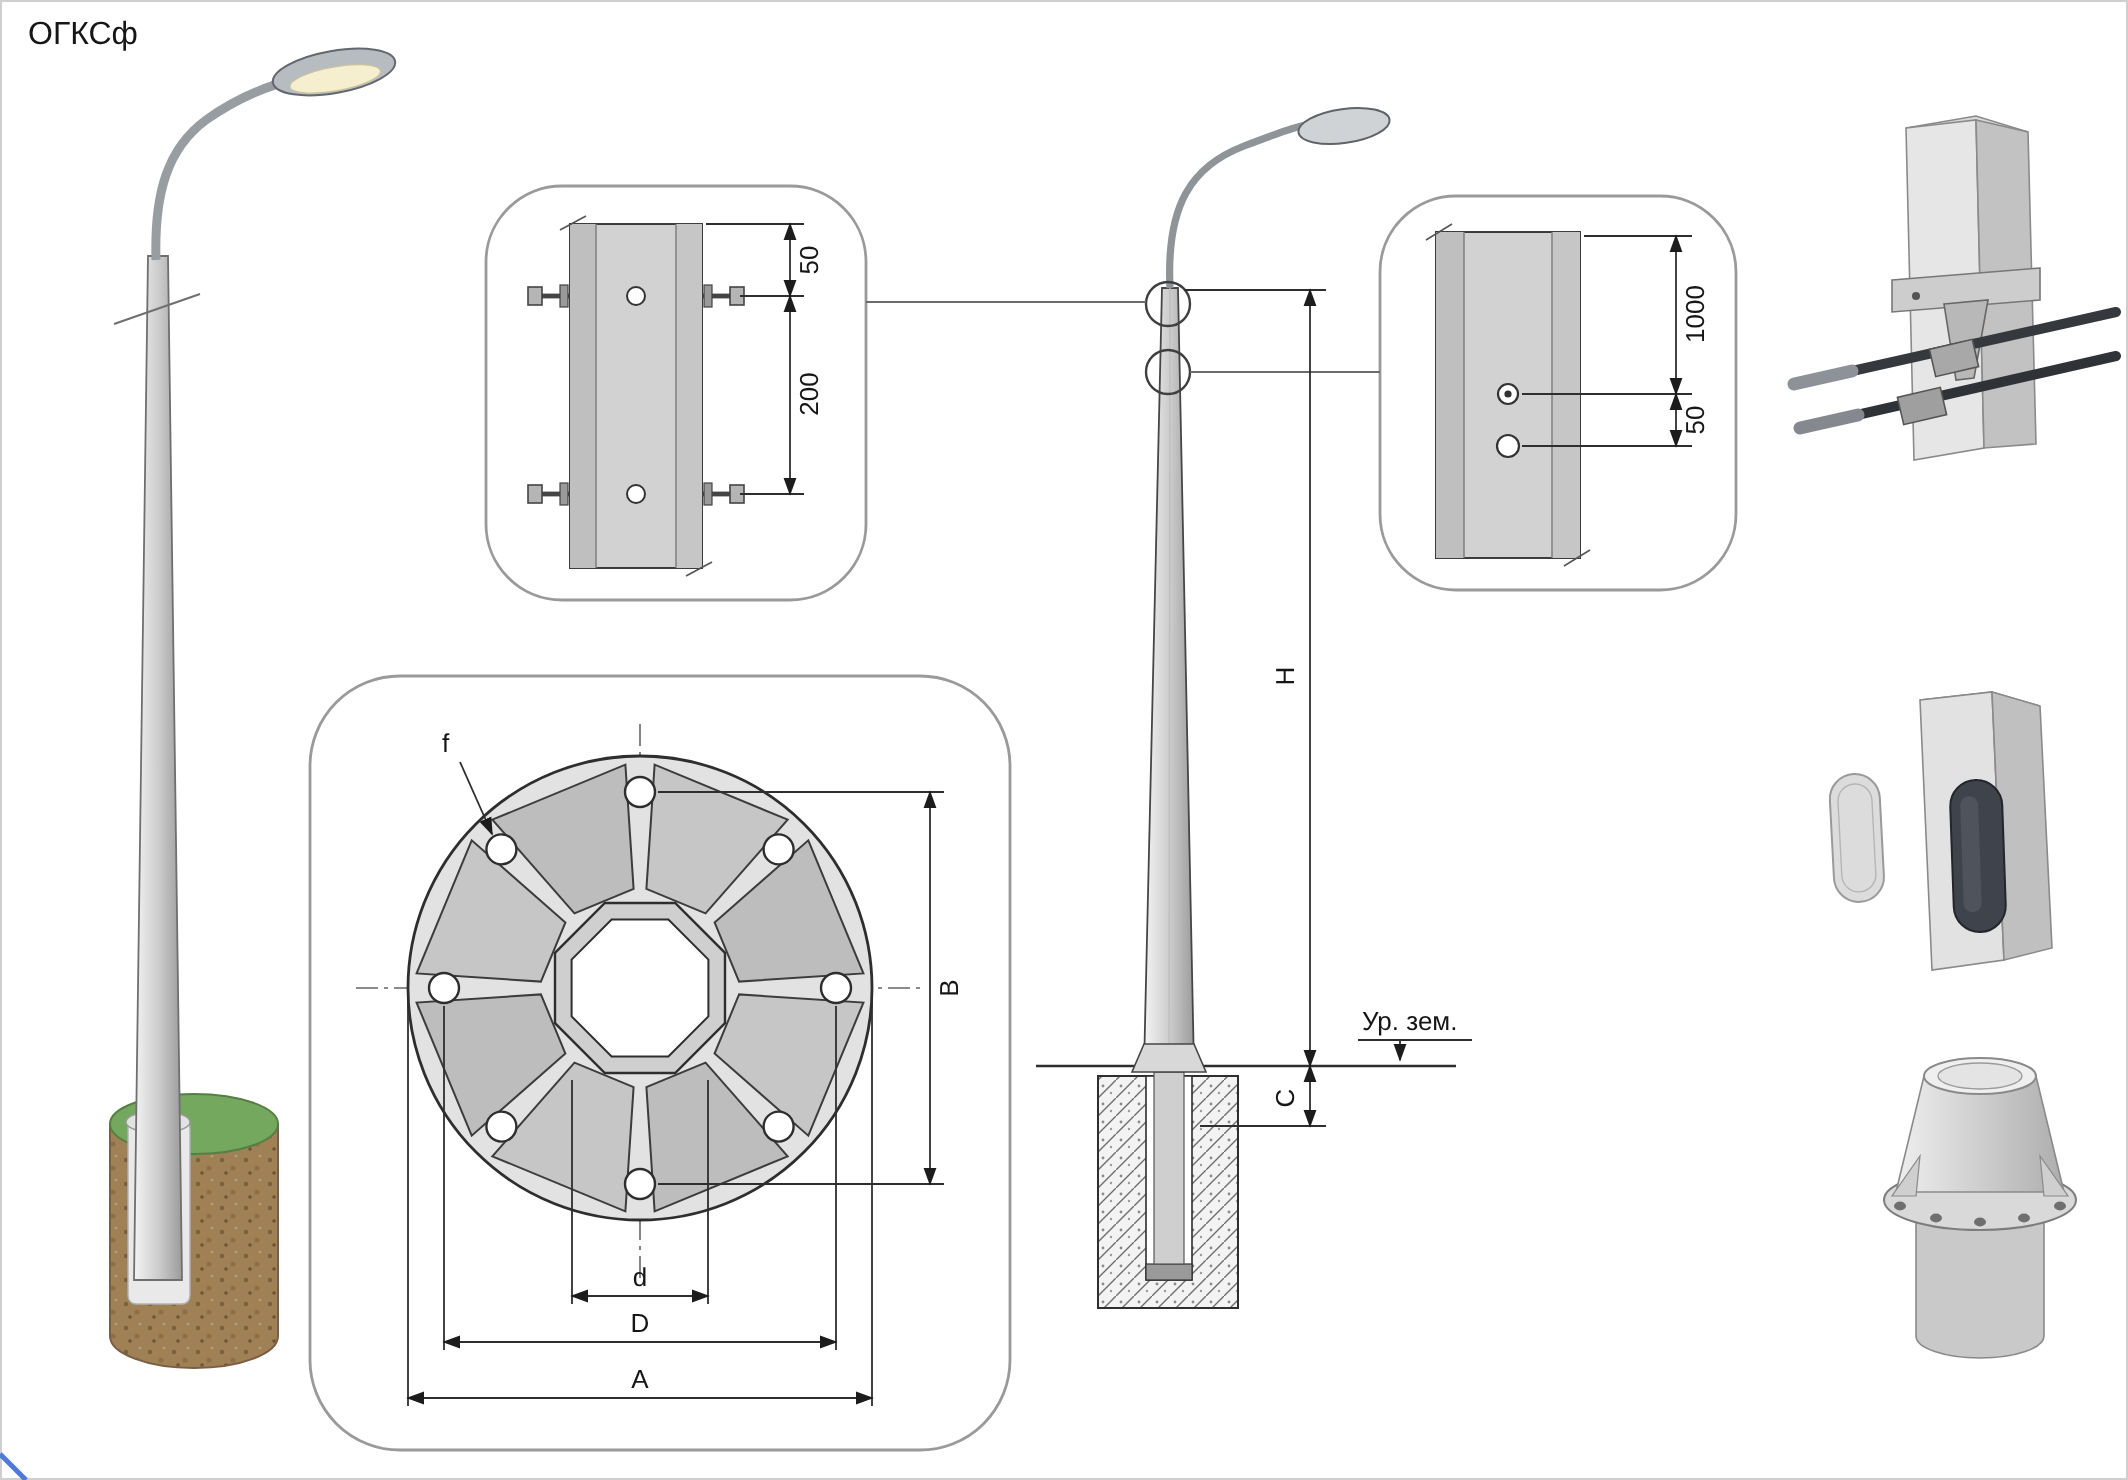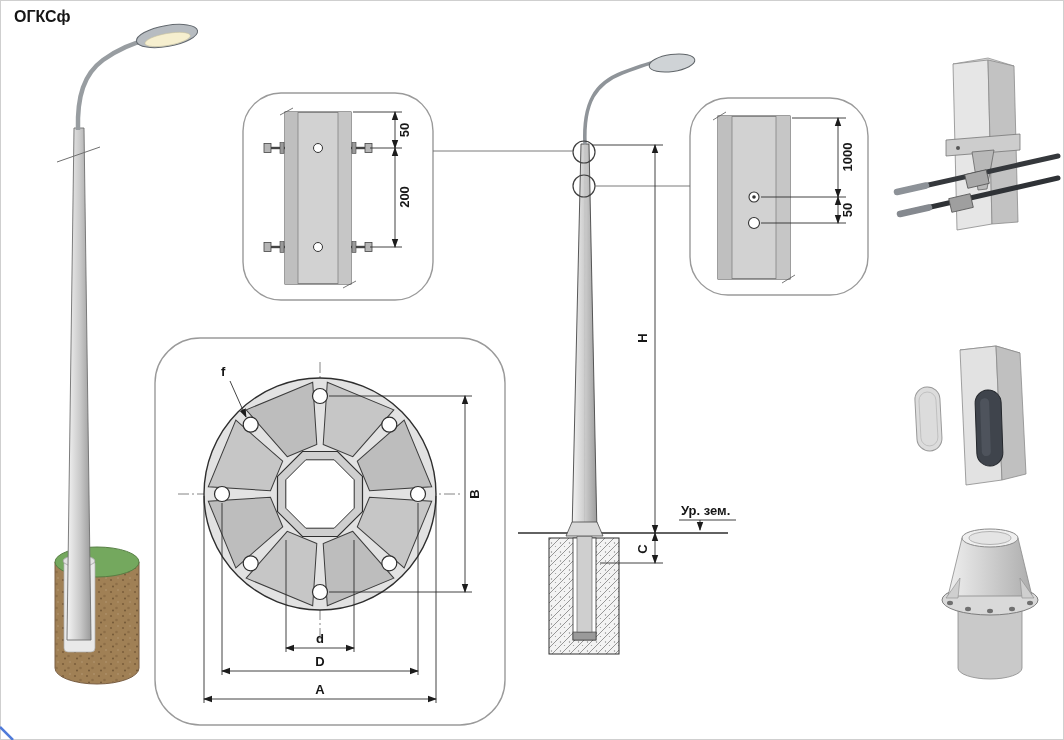--- a/index.html
+++ b/index.html
@@ -1,17 +1,17 @@
 <!DOCTYPE html>
 <html><head>
 <meta charset="utf-8">
 <style>
   html,body{margin:0;padding:0;background:#fff;}
   .page{position:relative;width:1064px;height:740px;background:#fff;overflow:hidden;
-        font-family:"Liberation Sans", sans-serif;font-weight:bold;}
+        font-family:"Liberation Sans", sans-serif;}
   svg{position:absolute;left:0;top:0;}
   text{font-family:"Liberation Sans", sans-serif;fill:#161616;}
   .dim-label{font-size:13px;}
   .title-label{font-size:16px;}
   .thin{stroke:#2e2e2e;stroke-width:0.9;fill:none;}
 </style>
 </head>
 <body>
 
 <div class="page">

